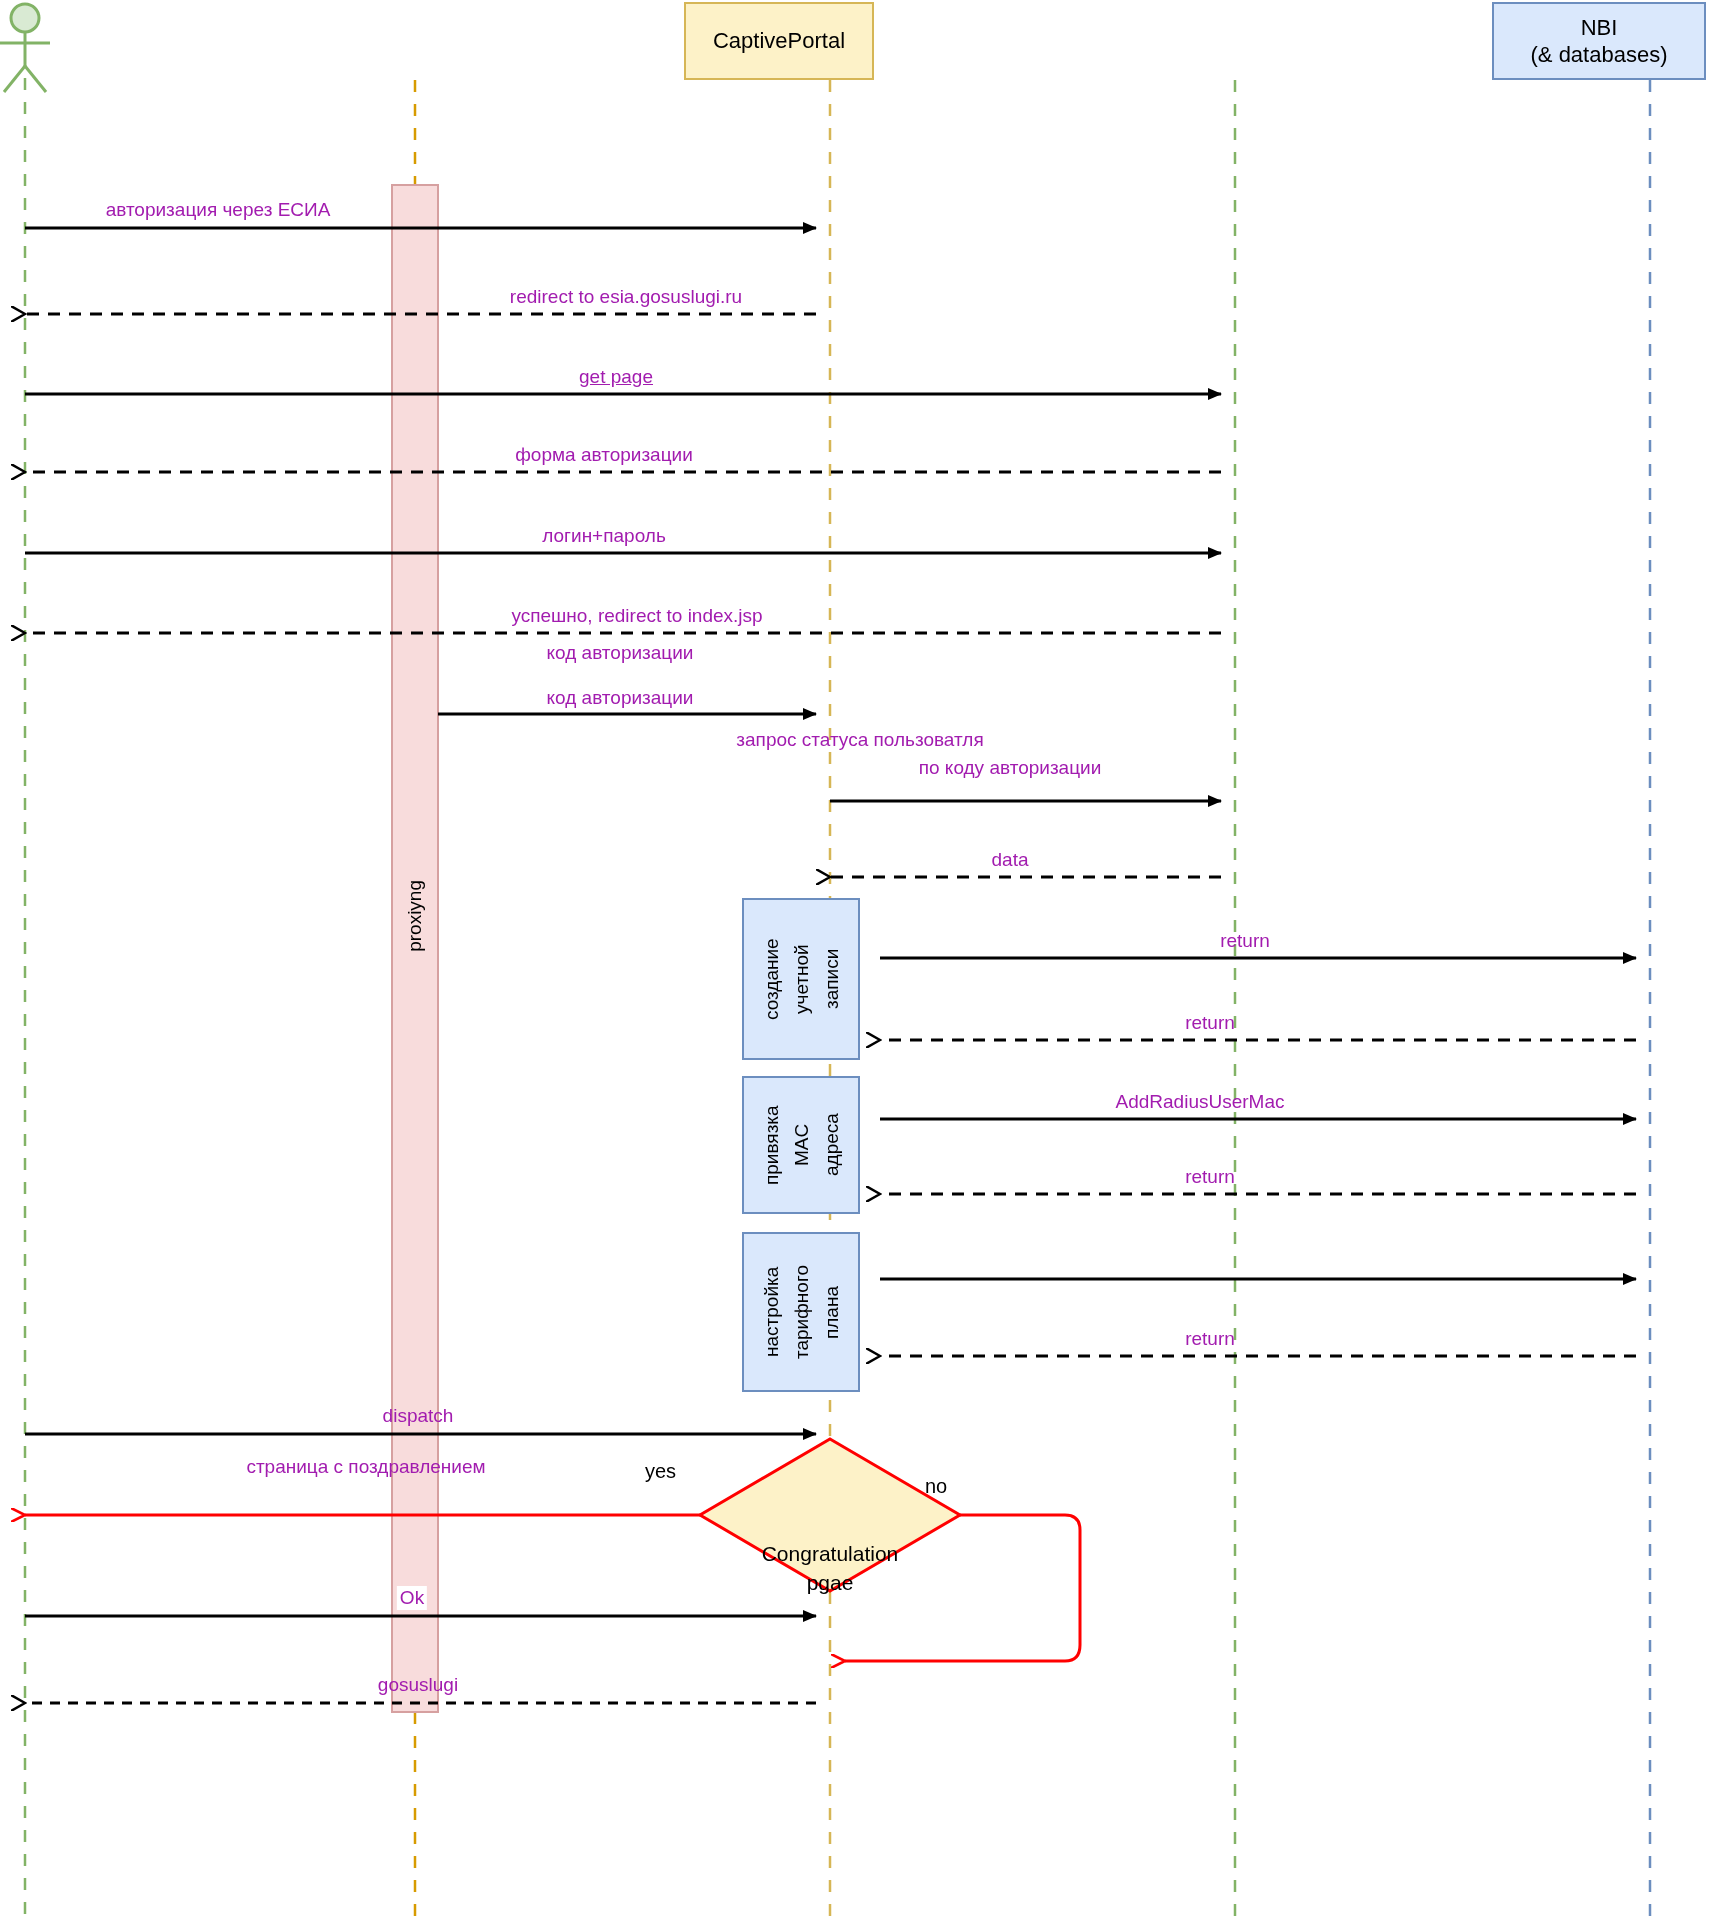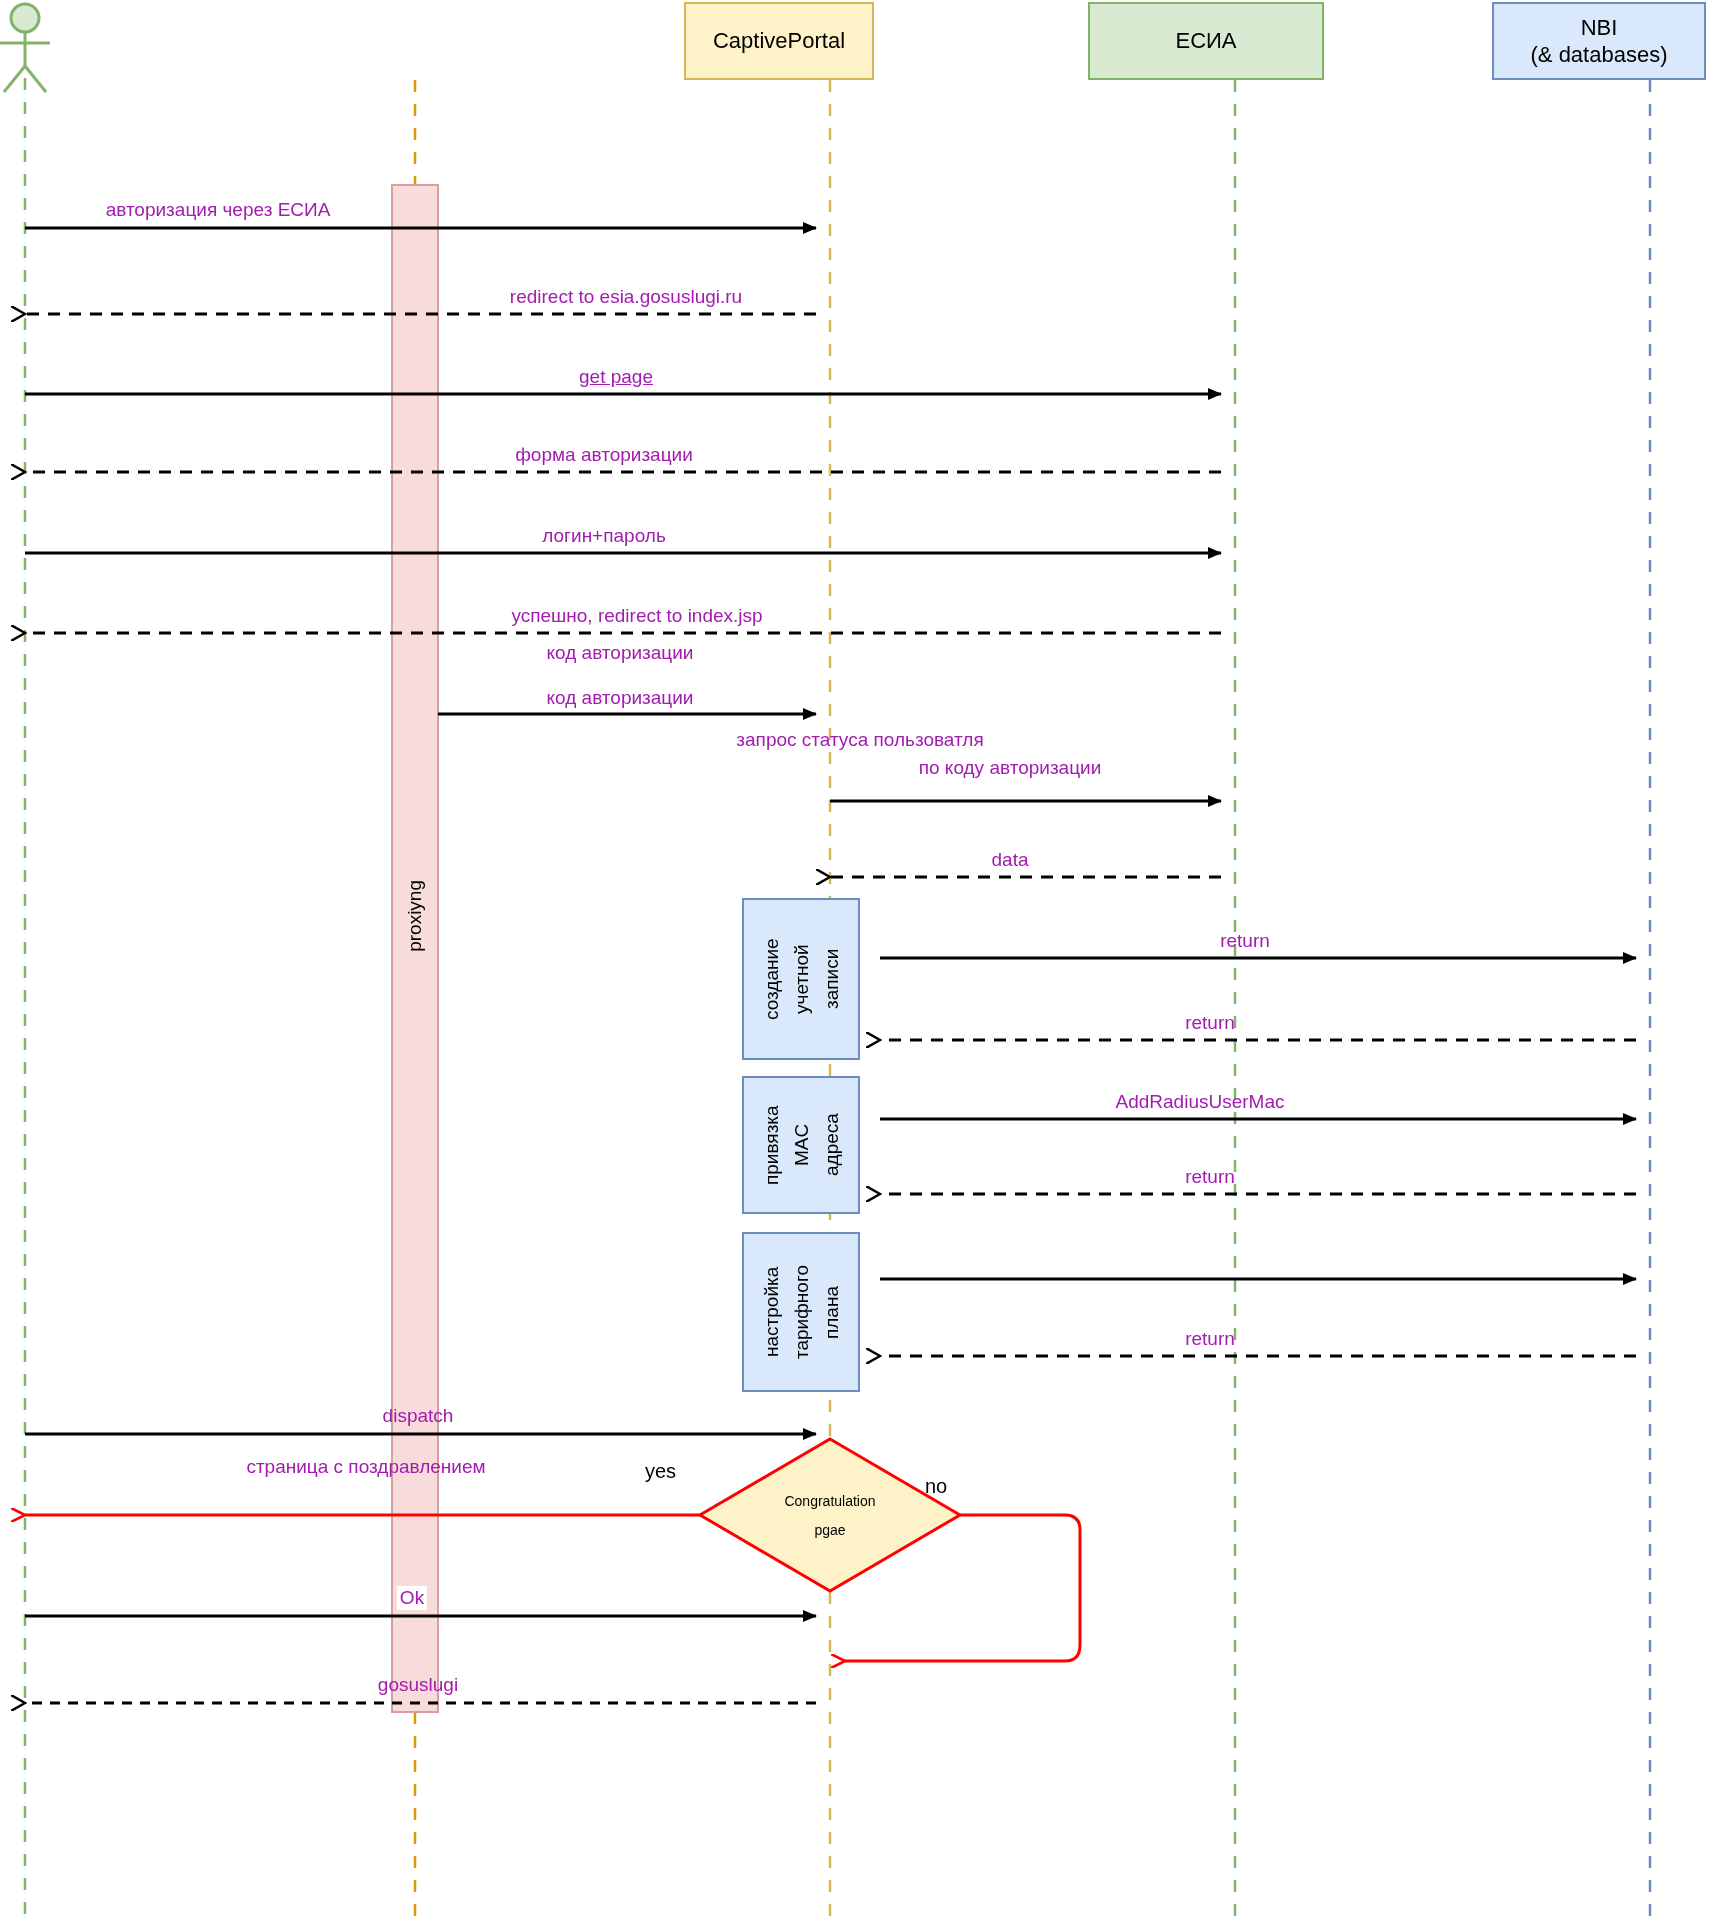--- a/index.html
+++ b/index.html
@@ -22,22 +22,22 @@
   .msg.clip{overflow:hidden;text-overflow:clip;}
   .msg.okbg{background:#ffffff;padding:0 3px;}
 
   .actbox{position:absolute;box-sizing:border-box;background:#dae8fc;border:2px solid #6c8ebf;}
   .actlabel{position:absolute;font-size:19px;color:#000;white-space:nowrap;
             writing-mode:vertical-rl;transform:rotate(180deg);text-align:center;line-height:1.3;}
 
   .prox{position:absolute;font-size:19px;color:#000;white-space:nowrap;
         writing-mode:vertical-rl;transform:rotate(180deg);}
 
-  .diamondtxt{position:absolute;font-size:14px;color:#000;text-align:center;
-              line-height:1.25;transform:translateX(-50%);}
+  .diamondtxt{position:absolute;font-size:21px;color:#000;text-align:center;
+              line-height:1.25;transform:translateX(-50%);margin-top:48px;}
   .branchlbl{position:absolute;font-size:20px;color:#000;white-space:nowrap;}
 </style>
 </head>
 <body>
 
 <div id="canvas">
 
   <svg id="layer" viewBox="0 0 1722 1924" xmlns="http://www.w3.org/2000/svg">
     <defs>
       <marker id="ah-solid" markerWidth="14" markerHeight="12" refX="13" refY="6" orient="auto" markerUnits="userSpaceOnUse">
@@ -126,23 +126,20 @@
     <line x1="816" y1="1703" x2="25" y2="1703" stroke="#000" stroke-width="3" stroke-dasharray="10 8" marker-end="url(#ah-open-l)"></line>
 
     <polygon points="830,1439 960,1515 830,1591 700,1515" fill="#fdf2c8" stroke="#ff0000" stroke-width="3"></polygon>
   </svg>
 
 
   <div class="pbox cp" style="left:684px;top:2px;width:190px;height:78px;">
     <span>CaptivePortal</span>
   </div>
 
-  <div class="pbox esia" style="left:1088px;top:2px;width:236px;height:78px;">
-    <span>ЕСИА</span>
-  </div>
 
   <div class="pbox nbi" style="left:1492px;top:2px;width:214px;height:78px;flex-direction:column;">
     <span>NBI</span>
     <span>(&amp; databases)</span>
   </div>
 
   <div class="prox" style="left:404px;top:880px;">proxiyng</div>
 
   <div class="actbox" style="left:742px;top:898px;width:118px;height:162px;"></div>
   <div class="actlabel" style="left:760px;top:900px;width:24px;height:158px;">создание</div>

